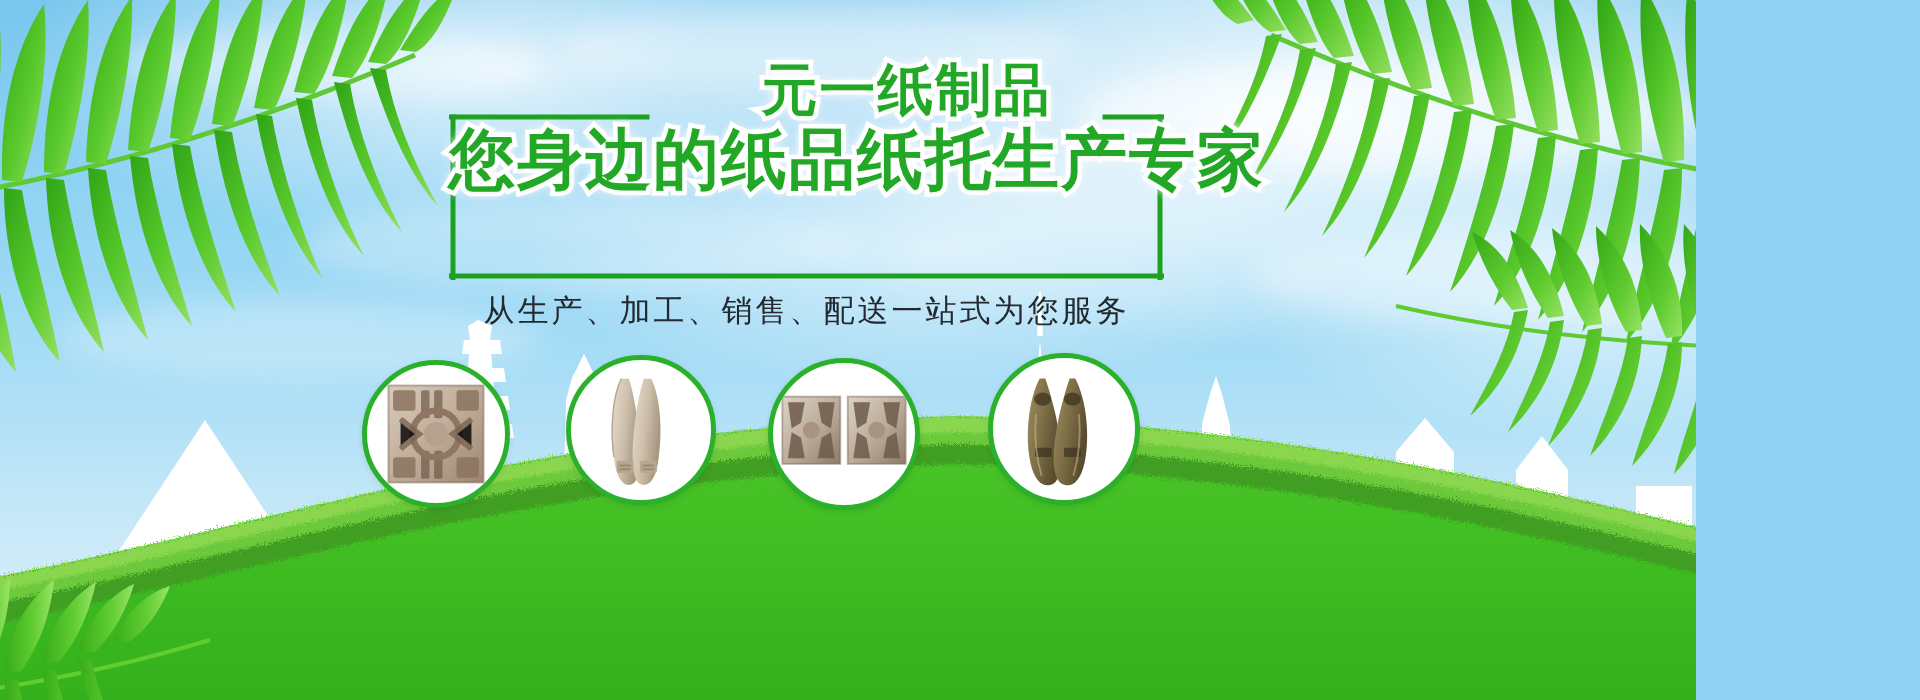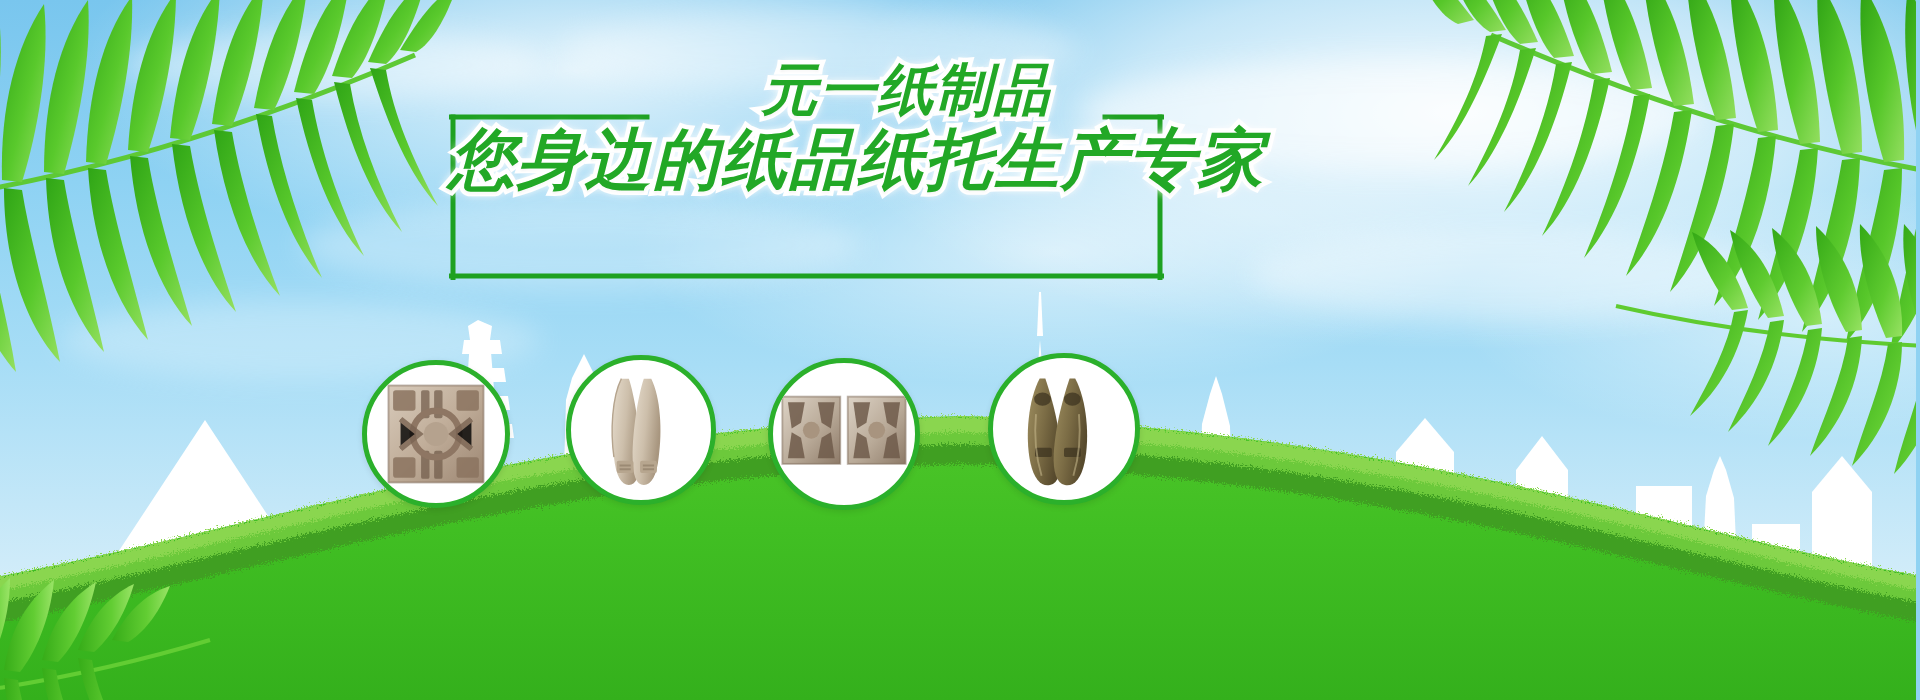--- a/index.html
+++ b/index.html
@@ -4,23 +4,22 @@
 <style>
   * { margin:0; padding:0; box-sizing:border-box; }
   html,body { width:1920px; height:700px; overflow:hidden; }
   body {
     font-family:"Liberation Sans", sans-serif;
     background:#8fd2f2;
   }
 
   #banner {
     position:relative;
-    width:1916px; height:700px;
+    width:1696px; height:700px;
     overflow:hidden;
-    font-style:italic;
   }
 
   
   .sky {
     position:absolute; inset:0;
     background:
       radial-gradient(ellipse 900px 340px at 76% 16%, rgba(255,255,255,.92) 0%, rgba(255,255,255,.55) 38%, rgba(255,255,255,0) 70%),
       radial-gradient(ellipse 700px 250px at 30% 10%, rgba(255,255,255,.78) 0%, rgba(255,255,255,.30) 45%, rgba(255,255,255,0) 72%),
       radial-gradient(ellipse 620px 200px at 55% 36%, rgba(255,255,255,.60) 0%, rgba(255,255,255,0) 68%),
       radial-gradient(ellipse 520px 180px at 95% 45%, rgba(255,255,255,.55) 0%, rgba(255,255,255,0) 70%),
@@ -367,20 +366,21 @@
 
         <path d="M711 22 L711 183"></path>
 
         <path d="M2 181 L713 181"></path>
       </g>
     </svg>
     <div class="title-line1">元一纸制品</div>
     <div class="title-line2">您身边的纸品纸托生产专家</div>
   </div>
 
+  <div class="subtitle">从生产、加工、销售、配送一站式为您服务</div>
 
   <div class="circles">
 
     <div class="pcircle" style="left:362px; top:360px; width:148px; height:148px;">
       <svg class="prod" viewBox="0 0 148 148">
         <defs>
           <linearGradient id="p1a" x1="0" y1="0" x2="1" y2="1">
             <stop offset="0%" stop-color="#d8cbbb"></stop>
               <stop offset="50%" stop-color="#c0ad99"></stop>
               <stop offset="100%" stop-color="#9c8672"></stop>

